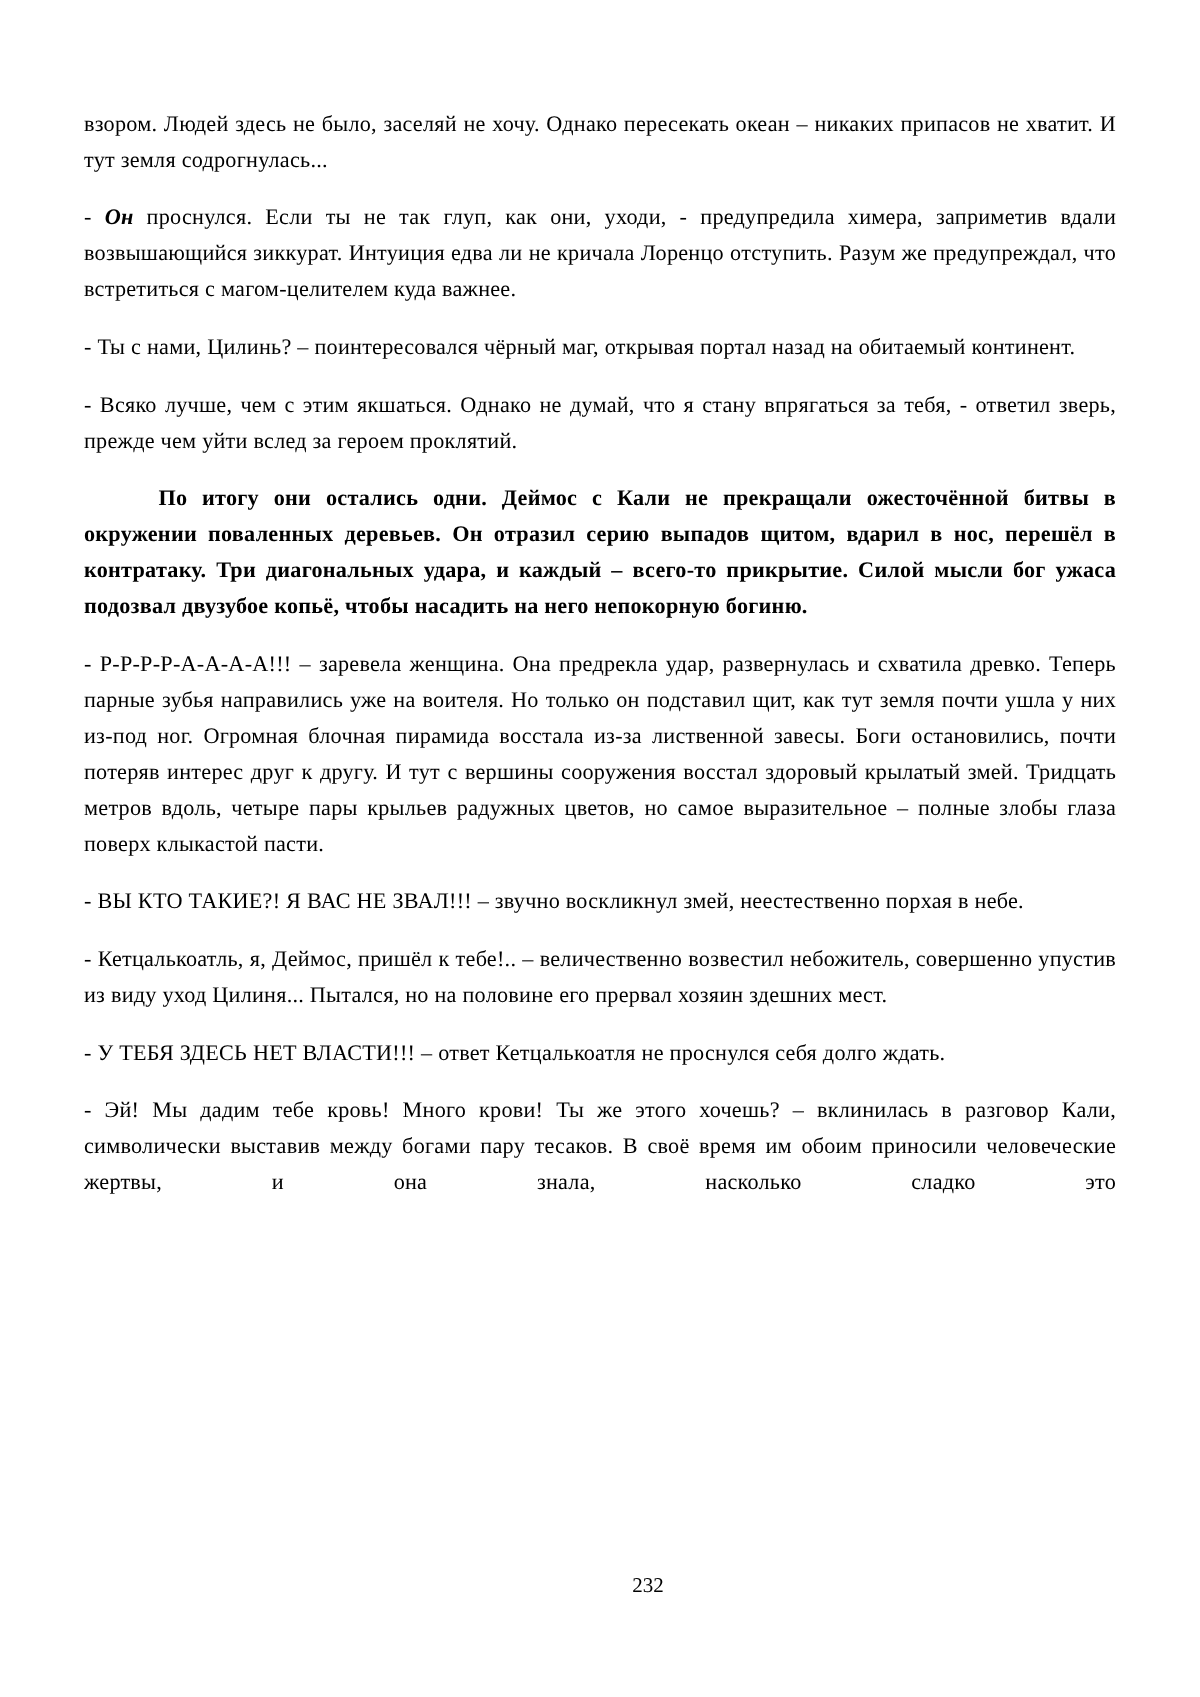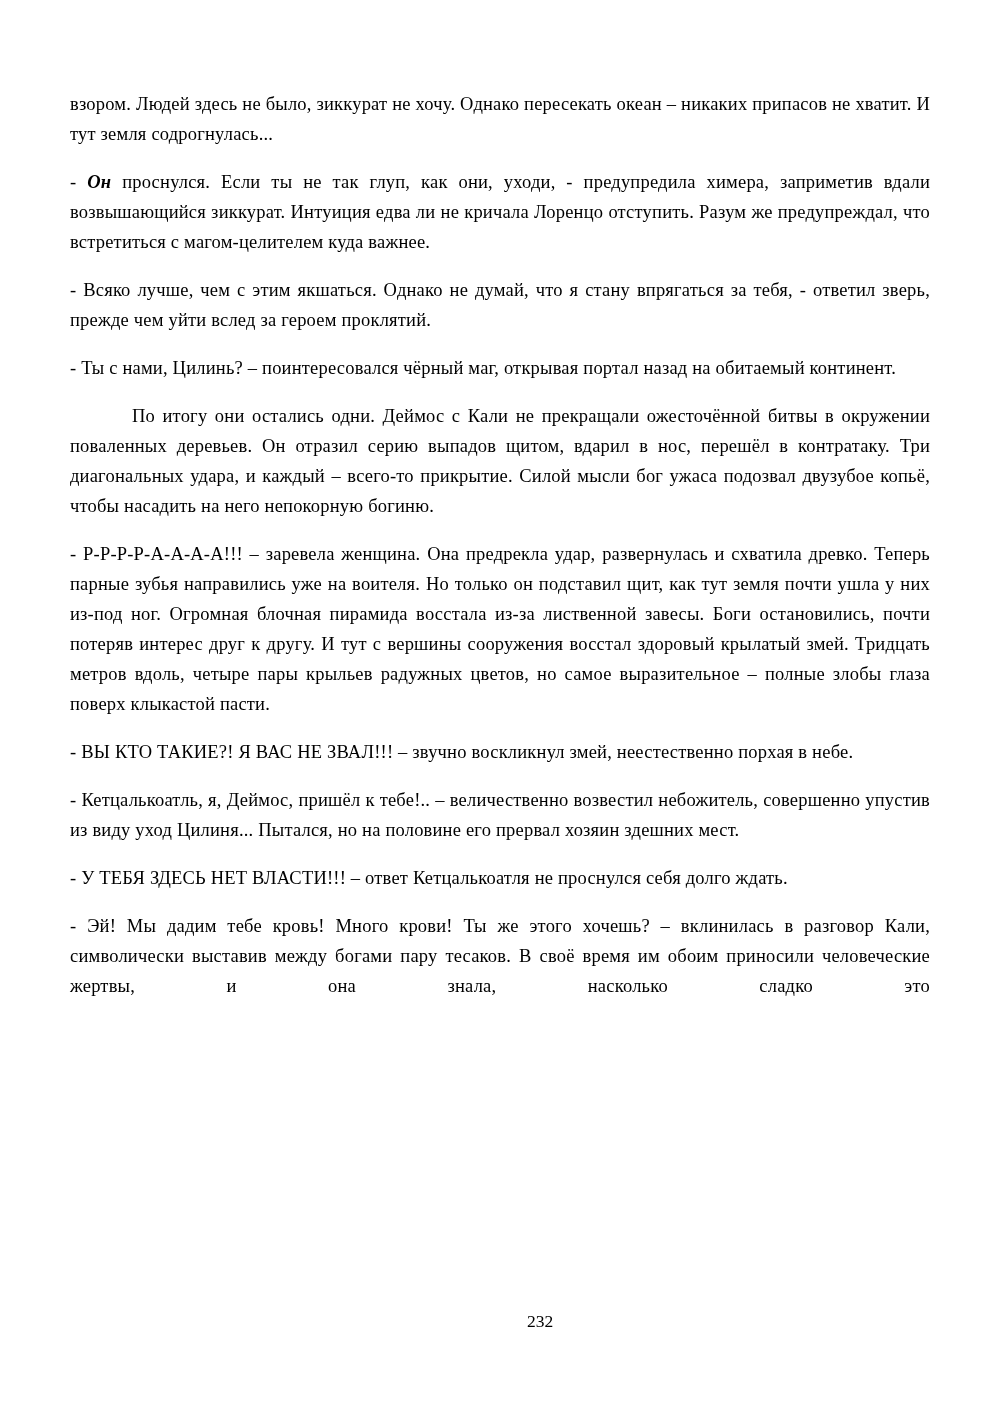--- a/index.html
+++ b/index.html
@@ -25,20 +25,21 @@
   .text-block p {
     margin: 0 0 18px 0;
     font-size: 18.5px;
     line-height: 30px;
     text-align: justify;
     letter-spacing: 0.2px;
     color: #000000;
   }
   .text-block p.indent {
     text-indent: 62px;
+    font-weight: bold;
   }
   .text-block p.justify-last {
     text-align-last: justify;
   }
   .bi {
     font-weight: bold;
     font-style: italic;
   }
   .page-number {
     position: absolute;
@@ -49,24 +50,24 @@
     font-size: 17.5px;
     color: #000000;
     margin-left: 40px;
   }
 </style>
 </head>
 <body>
 
 <div class="page">
   <div class="text-block" id="paragraphs">
-      <p><span>взором. Людей здесь не было, зиккурат не хочу. Однако пересекать океан – никаких припасов не хватит. И тут земля содрогнулась...</span></p>
+      <p><span>взором. Людей здесь не было, заселяй не хочу. Однако пересекать океан – никаких припасов не хватит. И тут земля содрогнулась...</span></p>
       <p><span>- </span><span class="bi">Он</span><span> проснулся. Если ты не так глуп, как они, уходи, - предупредила химера, заприметив вдали возвышающийся зиккурат. Интуиция едва ли не кричала Лоренцо отступить. Разум же предупреждал, что встретиться с магом-целителем куда важнее.</span></p>
+      <p><span>- Ты с нами, Цилинь? – поинтересовался чёрный маг, открывая портал назад на обитаемый континент.</span></p>
       <p><span>- Всяко лучше, чем с этим якшаться. Однако не думай, что я стану впрягаться за тебя, - ответил зверь, прежде чем уйти вслед за героем проклятий.</span></p>
-      <p><span>- Ты с нами, Цилинь? – поинтересовался чёрный маг, открывая портал назад на обитаемый континент.</span></p>
       <p class="indent"><span>По итогу они остались одни. Деймос с Кали не прекращали ожесточённой битвы в окружении поваленных деревьев. Он отразил серию выпадов щитом, вдарил в нос, перешёл в контратаку. Три диагональных удара, и каждый – всего-то прикрытие. Силой мысли бог ужаса подозвал двузубое копьё, чтобы насадить на него непокорную богиню.</span></p>
       <p><span>- Р-Р-Р-Р-А-А-А-А!!! – заревела женщина. Она предрекла удар, развернулась и схватила древко. Теперь парные зубья направились уже на воителя. Но только он подставил щит, как тут земля почти ушла у них из-под ног. Огромная блочная пирамида восстала из-за лиственной завесы. Боги остановились, почти потеряв интерес друг к другу. И тут с вершины сооружения восстал здоровый крылатый змей. Тридцать метров вдоль, четыре пары крыльев радужных цветов, но самое выразительное – полные злобы глаза поверх клыкастой пасти.</span></p>
       <p><span>- ВЫ КТО ТАКИЕ?! Я ВАС НЕ ЗВАЛ!!! – звучно воскликнул змей, неестественно порхая в небе.</span></p>
       <p><span>- Кетцалькоатль, я, Деймос, пришёл к тебе!.. – величественно возвестил небожитель, совершенно упустив из виду уход Цилиня... Пытался, но на половине его прервал хозяин здешних мест.</span></p>
       <p><span>- У ТЕБЯ ЗДЕСЬ НЕТ ВЛАСТИ!!! – ответ Кетцалькоатля не проснулся себя долго ждать.</span></p>
       <p class="justify-last"><span>- Эй! Мы дадим тебе кровь! Много крови! Ты же этого хочешь? – вклинилась в разговор Кали, символически выставив между богами пару тесаков. В своё время им обоим приносили человеческие жертвы, и она знала, насколько сладко это</span></p>
     </div>
   <div class="page-number">232</div>
 </div>
 

